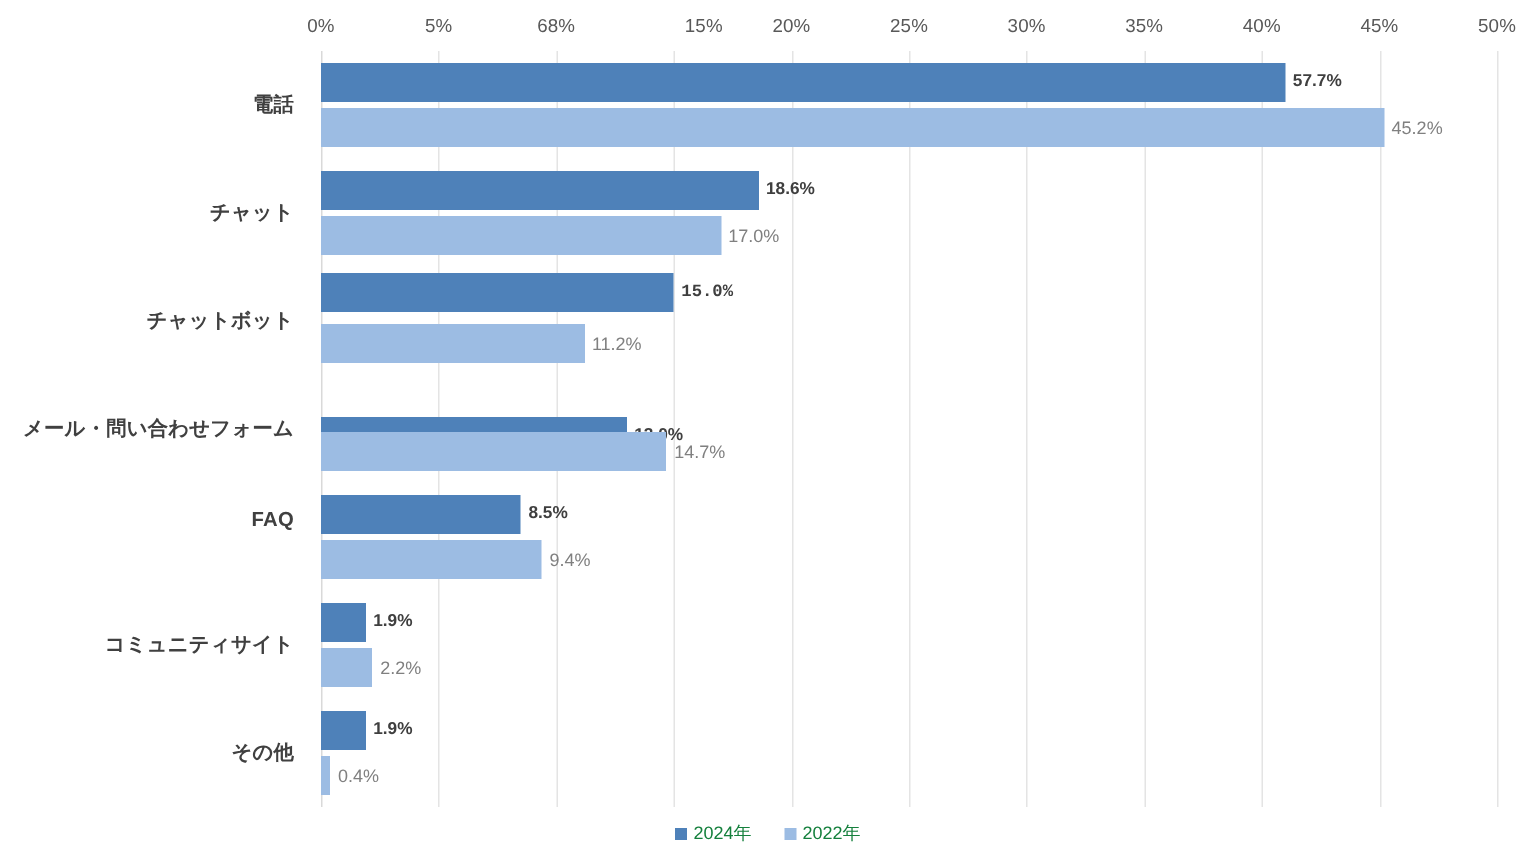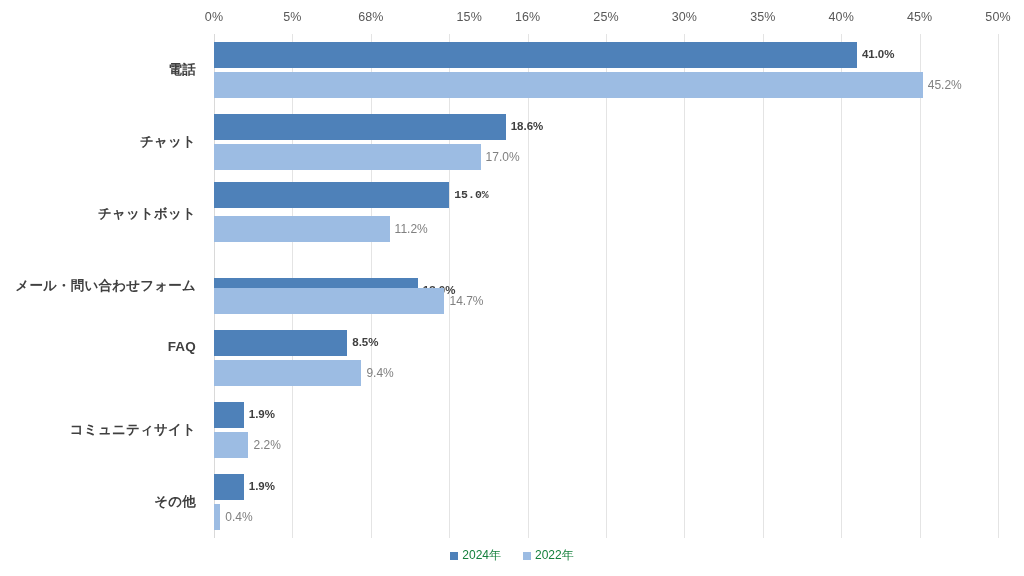--- a/index.html
+++ b/index.html
@@ -163,21 +163,21 @@
 </head>
 <body>
 
 <div id="chart-root">
 
   <div id="x-axis-labels">
       <div class="x-tick-label" style="left: 214px;">0%</div>
       <div class="x-tick-label" style="left: 292.4px;">5%</div>
       <div class="x-tick-label" style="left: 370.8px;">68%</div>
       <div class="x-tick-label" style="left: 449.2px; margin-left: 20px;">15%</div>
-      <div class="x-tick-label" style="left: 527.6px;">16%</div>
+      <div class="x-tick-label" style="left: 527.6px;">20%</div>
       <div class="x-tick-label" style="left: 606px;">25%</div>
       <div class="x-tick-label" style="left: 684.4px;">30%</div>
       <div class="x-tick-label" style="left: 762.8px;">35%</div>
       <div class="x-tick-label" style="left: 841.2px;">40%</div>
       <div class="x-tick-label" style="left: 919.6px;">45%</div>
       <div class="x-tick-label" style="left: 998px;">50%</div>
     </div>
 
   <div id="plot-area">
     <div id="gridlines">
@@ -190,21 +190,21 @@
         <div class="gridline" style="left: 470.4px;"></div>
         <div class="gridline" style="left: 548.8px;"></div>
         <div class="gridline" style="left: 627.2px;"></div>
         <div class="gridline" style="left: 705.6px;"></div>
         <div class="gridline" style="left: 784px;"></div>
       </div>
     <div id="rows">
         <div class="cat-row" style="top: 0px; height: 72px;">
           <div class="bar-line" style="top: 8px; width: 100%;">
             <div class="bar series-2024" style="width: 642.88px; background: rgb(78, 129, 185);"></div>
-            <span class="bar-value v2024" style="left: 647.88px;">41.0%</span>
+            <span class="bar-value v2024" style="left: 647.88px;">57.7%</span>
           </div>
           <div class="bar-line" style="top: 38px; width: 100%;">
             <div class="bar series-2022" style="width: 708.736px; background: rgb(156, 188, 227);"></div>
             <span class="bar-value v2022" style="left: 713.736px;">45.2%</span>
           </div>
         </div>
         <div class="cat-row" style="top: 72px; height: 72px;">
           <div class="bar-line" style="top: 8px; width: 100%; padding-left: 12px;">
             <div class="bar series-2024" style="width: 291.648px; background: rgb(78, 129, 185);"></div>
             <span class="bar-value v2024" style="left: 296.648px;">18.6%</span>

